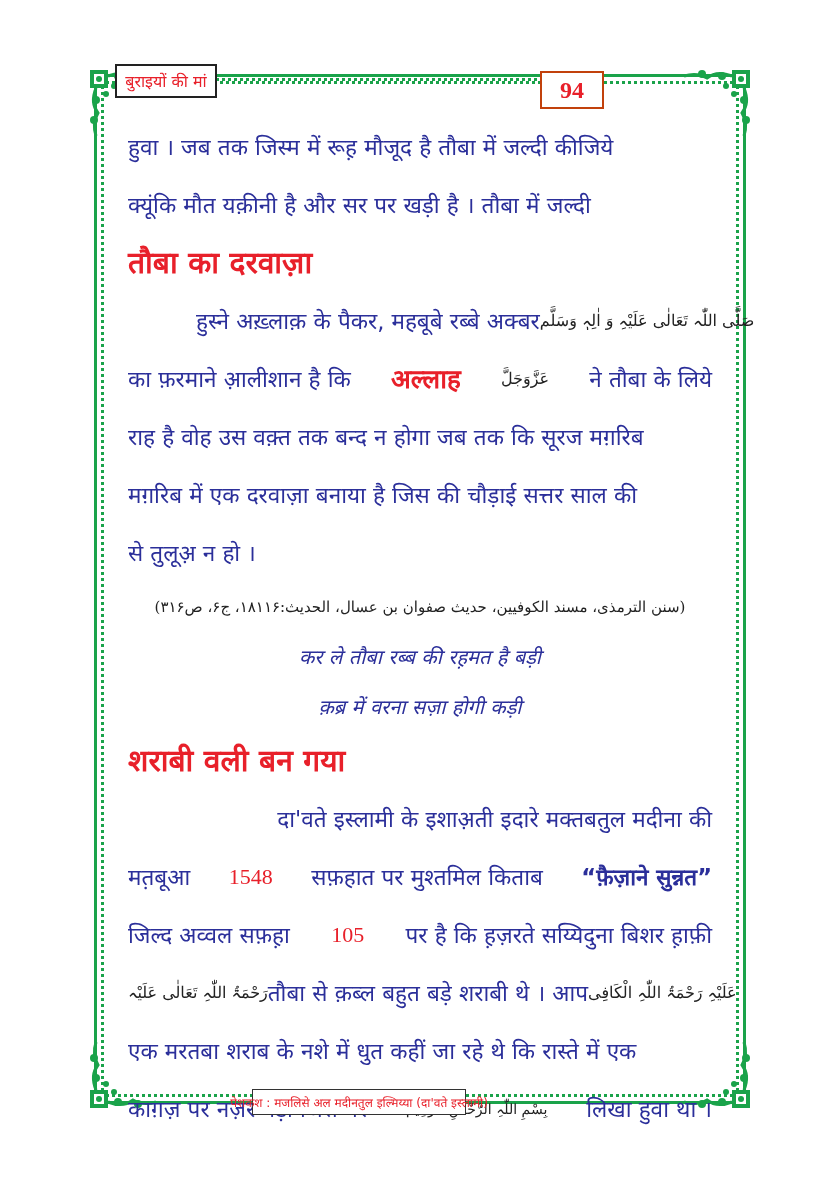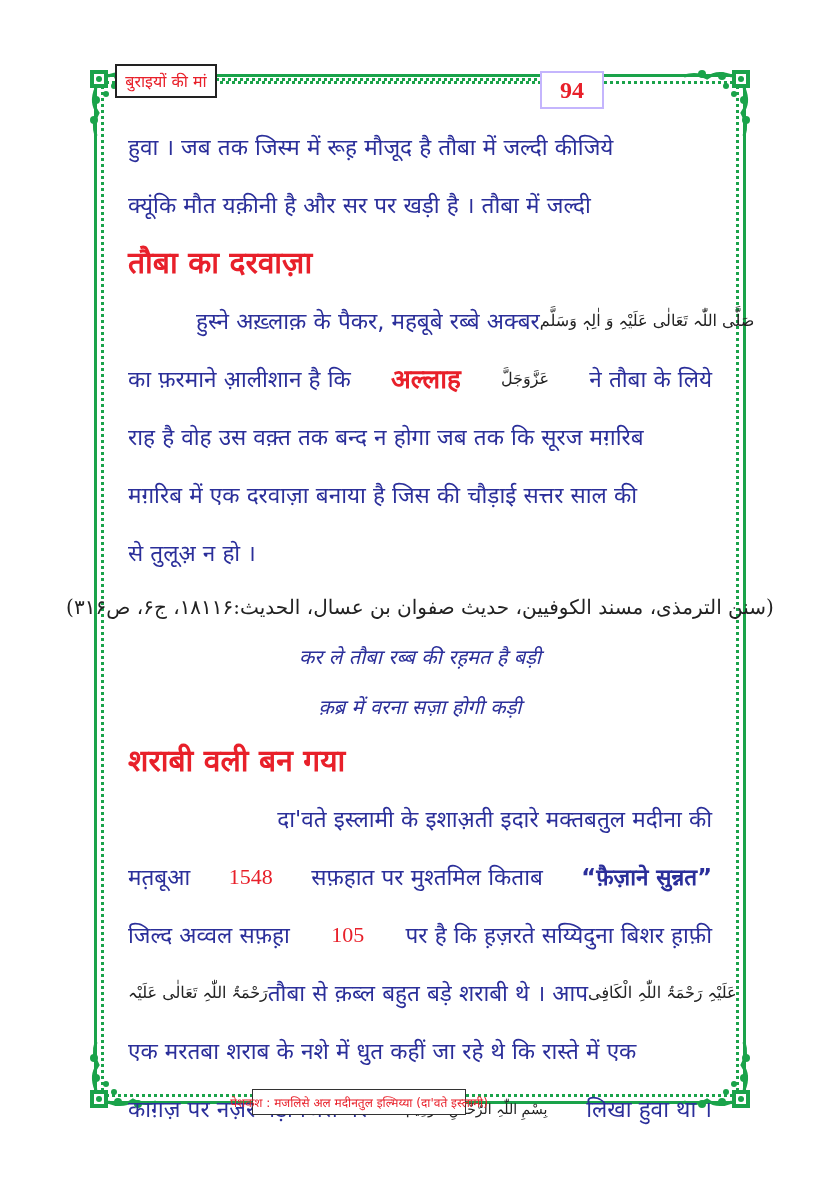--- a/index.html
+++ b/index.html
@@ -8,33 +8,33 @@
   .border-outer { position: absolute; left: 0; top: 0; right: 0; bottom: 0; border: 3px solid #1aa34a; }
   .border-dots { position: absolute; left: 7px; top: 7px; right: 7px; bottom: 7px; border: 3px dotted #1aa34a; }
   .corner { position: absolute; width: 70px; height: 70px; }
   .corner svg { width: 70px; height: 70px; display: block; }
   .c-tl { left: -6px; top: -6px; }
   .c-tr { right: -6px; top: -6px; transform: scaleX(-1); }
   .c-bl { left: -6px; bottom: -6px; transform: scaleY(-1); }
   .c-br { right: -6px; bottom: -6px; transform: scale(-1,-1); }
   .header-title-box { position: absolute; left: 115px; top: 64px; width: 98px; height: 30px; background: #fff; border: 2px solid #222; display: flex; align-items: center; justify-content: center; color: #e8202a; font-size: 16px; }
   .header-dots { position: absolute; left: 215px; top: 78px; width: 360px; height: 0; border-top: 3px dotted #1aa34a; }
-  .page-num-box { position: absolute; left: 540px; top: 71px; width: 60px; height: 34px; background: #fff; border: 2px solid #c4b5fd; display: flex; align-items: center; justify-content: center; color: #e8202a; font-family: "Liberation Serif", serif; font-weight: bold; font-size: 24px; }
+  .page-num-box { position: absolute; left: 540px; top: 71px; width: 60px; height: 34px; background: #fff; border: 2px solid #c2410c; display: flex; align-items: center; justify-content: center; color: #e8202a; font-family: "Liberation Serif", serif; font-weight: bold; font-size: 24px; }
   .footer-box { position: absolute; left: 252px; top: 1089px; width: 212px; height: 24px; background: #fff; border: 1.5px solid #333; display: flex; align-items: center; justify-content: center; color: #e8202a; font-size: 12px; white-space: nowrap; }
   .content { position: absolute; left: 128px; top: 118px; width: 584px; color: #2b2f9a; font-size: 22.5px; }
   .line { height: 58px; line-height: 58px; white-space: nowrap; display: flex; justify-content: space-between; align-items: center; }
   .line.left { justify-content: flex-start; }
   .line.center { justify-content: center; }
   .line span { display: inline-block; }
   .heading { color: #e8202a; font-size: 30px; font-weight: bold; height: 58px; line-height: 58px; }
   .arabic { color: #222; font-size: 16px; font-family: "DejaVu Serif", serif; }
   .allah { color: #e8202a; font-weight: bold; font-size: 26px; font-family: "DejaVu Serif", serif; }
   .red-num { color: #e8202a; font-family: "Liberation Serif", serif; font-size: 22px; }
   .bold-title { font-weight: bold; }
-  .citation { color: #222; font-size: 20px; font-family: "DejaVu Serif", serif; direction: rtl; }
+  .citation { color: #222; font-size: 15px; font-family: "DejaVu Serif", serif; direction: rtl; }
   .poem { font-style: italic; font-size: 20px; }
   .indent { padding-left: 68px; }
 </style>
 </head>
 <body>
 
 <div class="frame">
   <div class="border-outer"></div>
   <div class="border-dots"></div>
 

